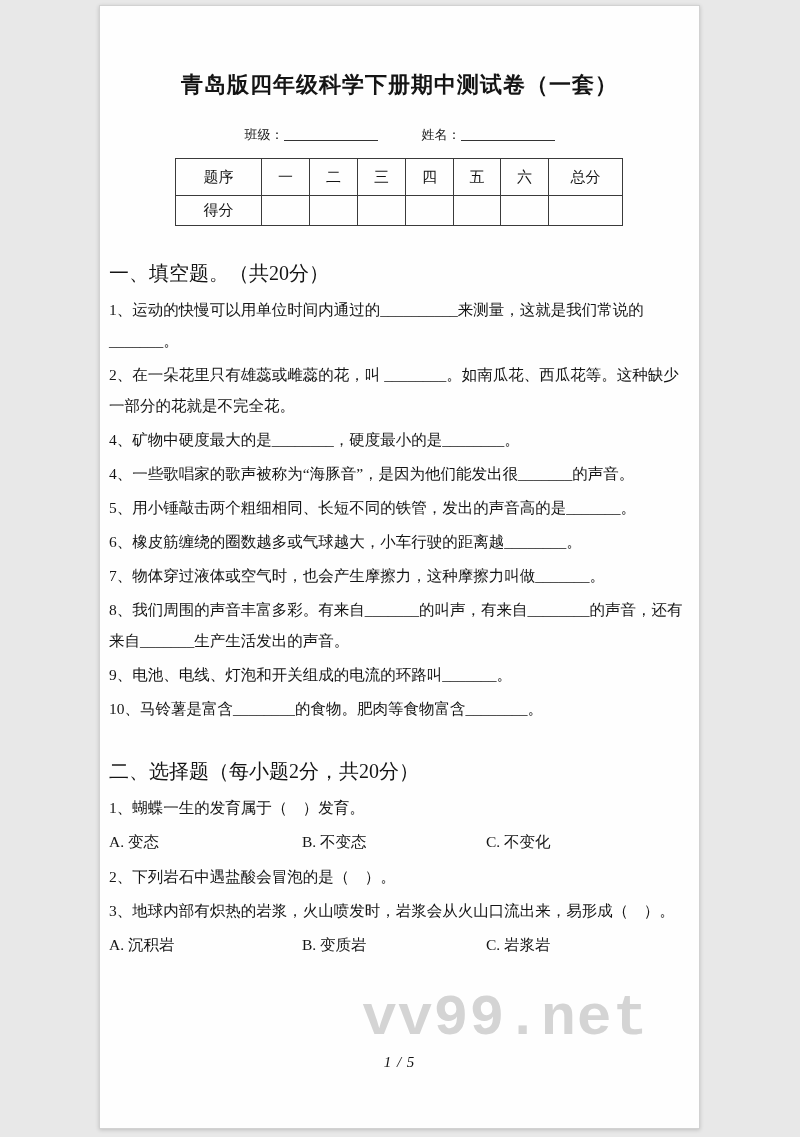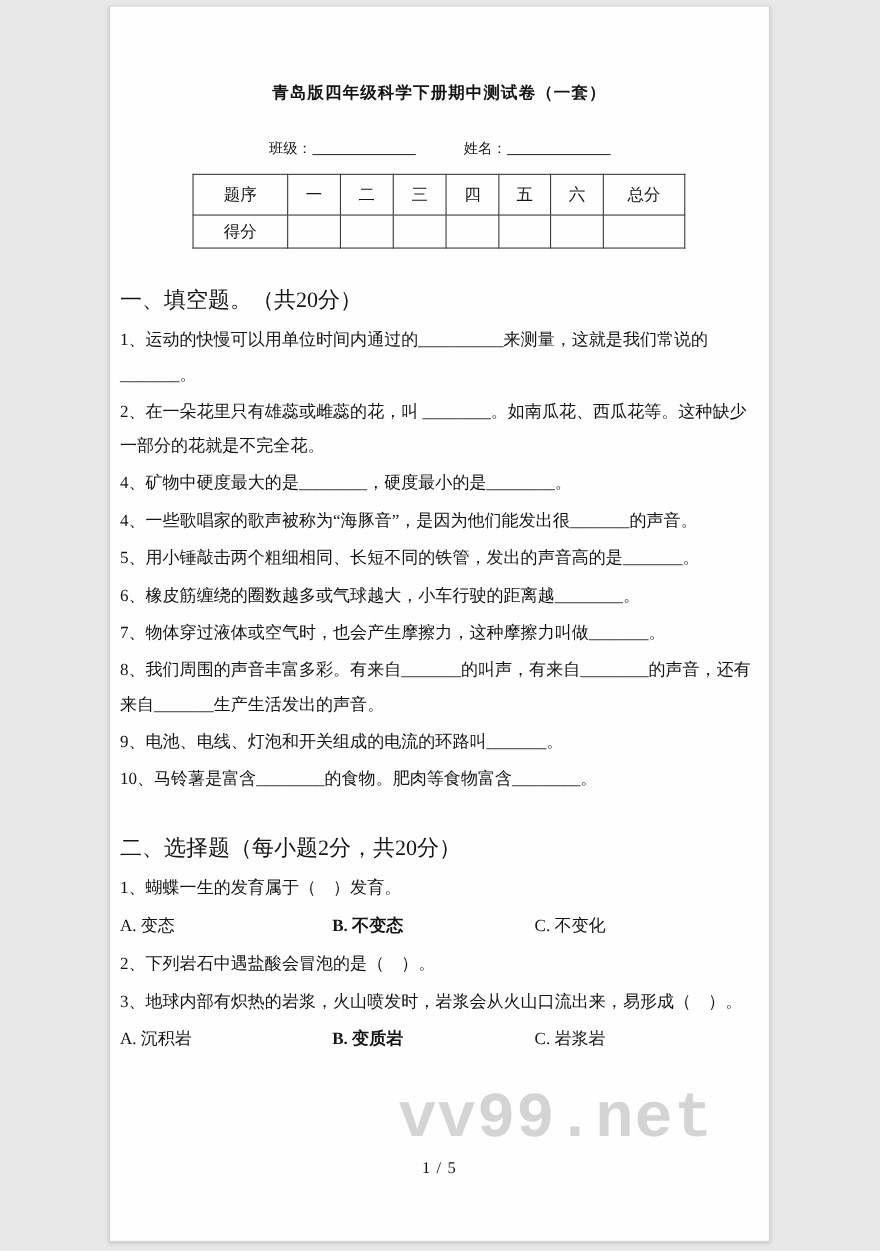--- a/index.html
+++ b/index.html
@@ -20,21 +20,21 @@
     width: 601px;
     height: 1124px;
     background: #fefefe;
     border: 1px solid #d2d2d2;
     box-shadow: 0 1px 4px rgba(0,0,0,0.18);
     padding: 64px 9px 0 9px;
   }
   .title {
     margin: 0;
     text-align: center;
-    font-size: 15px;
+    font-size: 22px;
     font-weight: bold;
     letter-spacing: 1px;
     line-height: 30px;
   }
   .id-row {
     margin-top: 24px;
     text-align: center;
     font-size: 13px;
     line-height: 22px;
   }
@@ -71,41 +71,42 @@
     font-size: 15.5px;
     line-height: 31px;
   }
   .opts {
     display: flex;
     font-size: 15.5px;
     line-height: 31px;
     margin: 0 0 4px 0;
   }
   .opt1 { width: 193px; }
-  .opt2 { width: 184px; font-weight: bold; }
+  .opt2 { width: 184px; }
   .watermark {
     position: absolute;
     left: 262px;
     top: 980px;
     font-family: Liberation Mono, monospace;
     font-size: 58px;
     font-weight: bold;
     color: rgba(150,150,150,0.40);
     letter-spacing: 1px;
     pointer-events: none;
     white-space: nowrap;
   }
   .page-number {
     position: absolute;
     left: 0;
     top: 1048px;
     width: 100%;
     text-align: center;
     font-size: 15px;
     letter-spacing: 1px;
+    font-style: italic;
   }
 </style>
 </head>
 <body>
 
 <div class="paper">
 
   <h1 class="title">青岛版四年级科学下册期中测试卷（一套）</h1>
 
   <div class="id-row">

